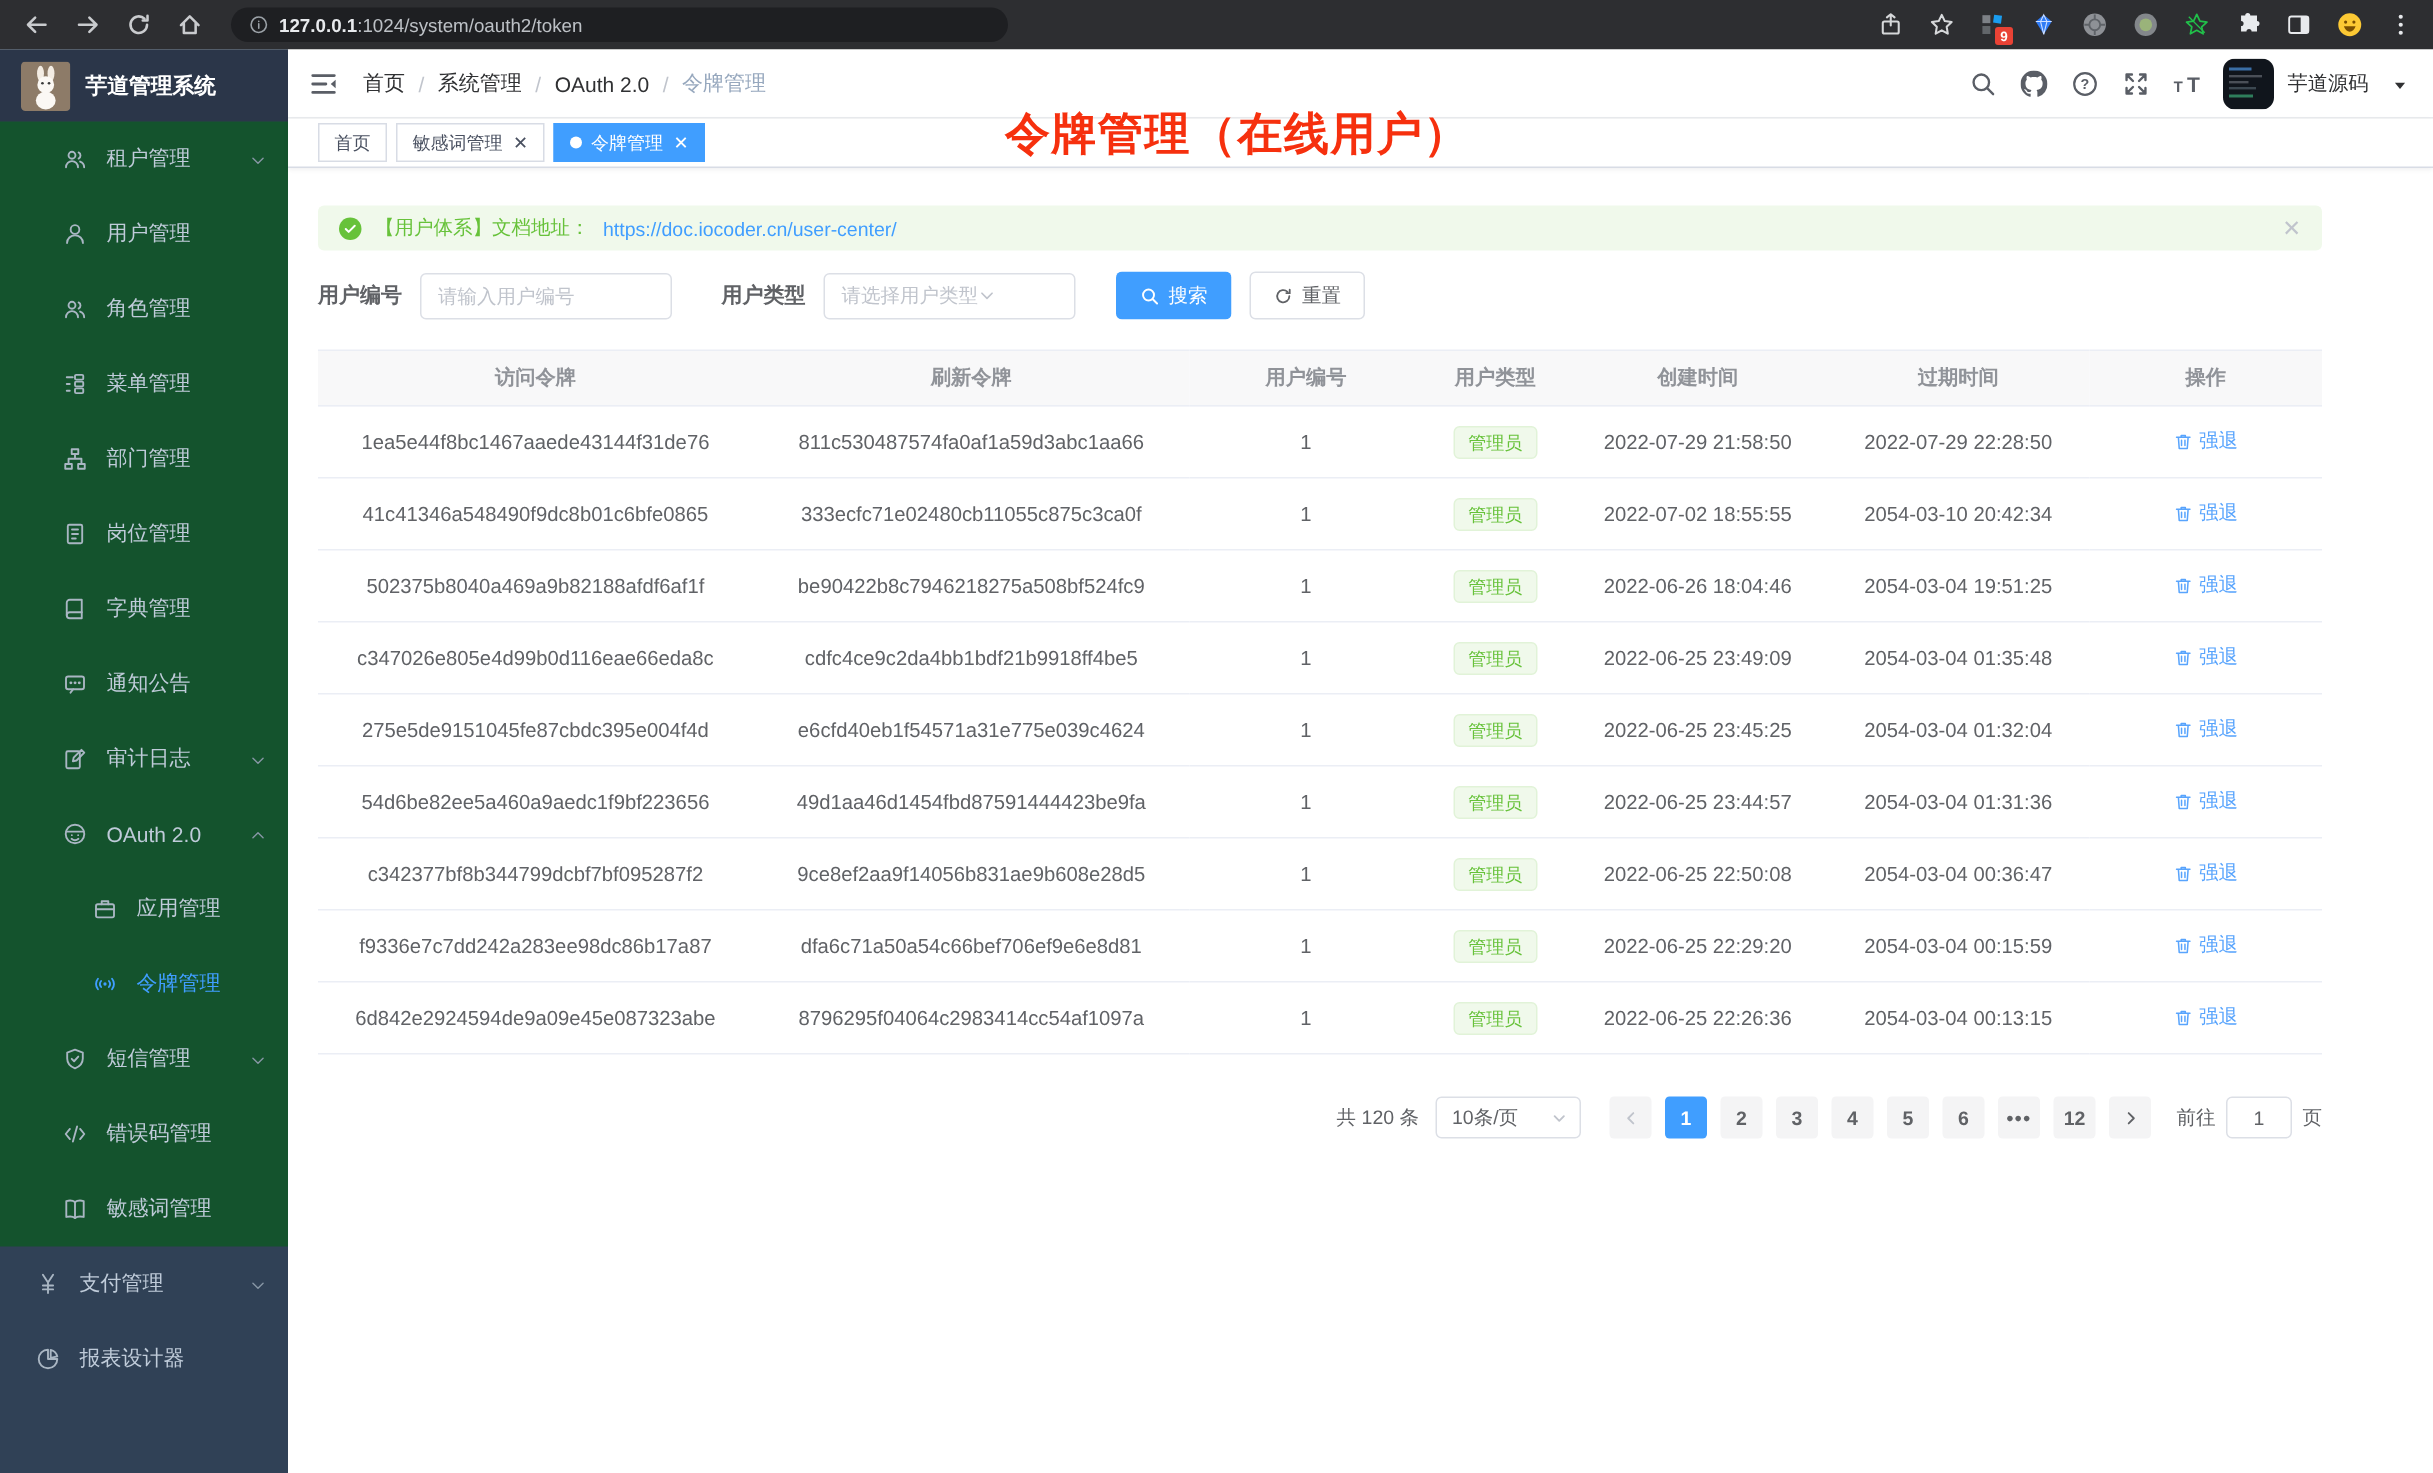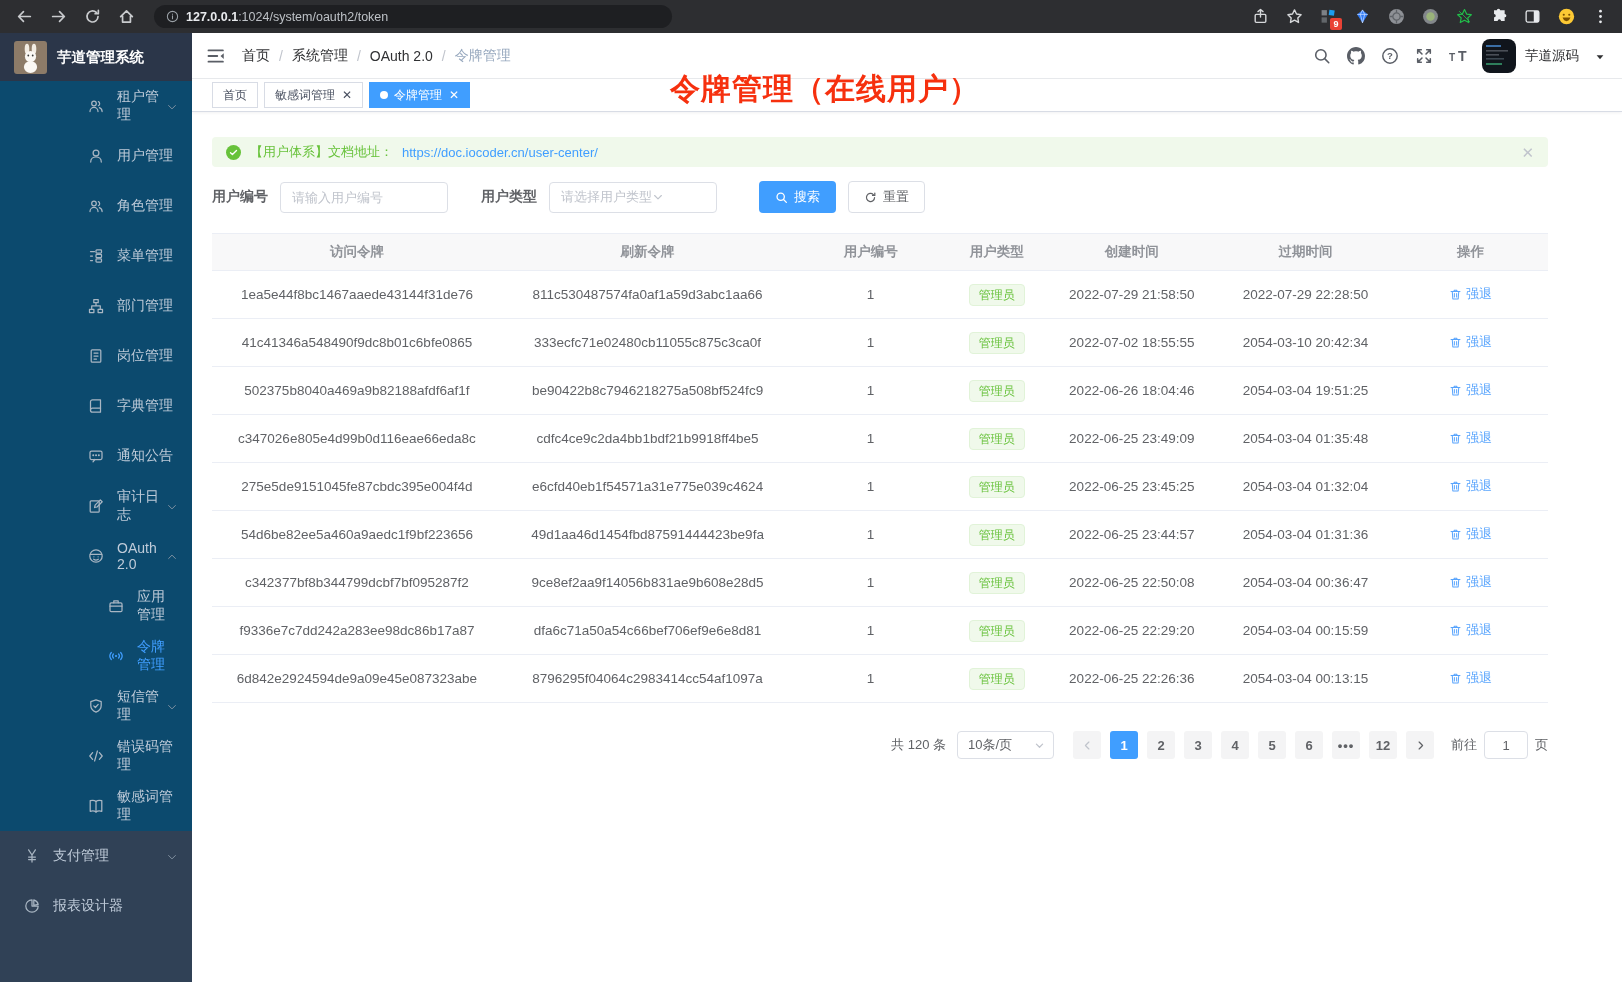--- a/index.html
+++ b/index.html
@@ -18,21 +18,21 @@
   .ext-ic { width:20px; height:20px; position:relative; display:flex; align-items:center; justify-content:center; cursor:pointer; }
   .ext-ic svg { width:17px; height:17px; }
   .ext-badge { position:absolute; right:-4px; bottom:-3px; background:#e94235; color:#fff; font-size:9px; font-weight:bold; width:12px; height:12px; border-radius:2px; display:flex; align-items:center; justify-content:center; }
 
   
   .app { display:flex; height:949px; }
   .sidebar { width:192px; background:#304156; flex:none; display:flex; flex-direction:column; overflow:hidden; }
   .logo { height:48px; background:#2b3649; display:flex; align-items:center; padding-left:14px; gap:10px; flex:none; }
   .logo-img { width:33px; height:33px; border-radius:3px; overflow:hidden; flex:none; }
   .logo-title { color:#fff; font-size:14.5px; font-weight:bold; }
-  .menu-dark { background:#0c4a6e;padding-left:46px; }
+  .menu-dark { background:#14532d; }
   .menu-item { height:50px; display:flex; align-items:center; color:#bfcbd9; font-size:14px; padding:0 14px 0 42px; cursor:pointer; }
   .menu-item.lv0 { padding-left:24px; }
   .menu-item.lv2 { padding-left:62px; }
   .menu-item .mi-icon { width:16px; height:16px; margin-right:13px; flex:none; color:#a9b6c3; }
   .menu-item .mi-icon svg { width:16px; height:16px; }
   .menu-item.active, .menu-item.active .mi-icon { color:var(--accent); }
   .mi-chevron { margin-left:auto; width:12px; height:12px; color:#8796a5; }
   .mi-chevron svg { width:12px; height:12px; }
 
   .main { flex:1; display:flex; flex-direction:column; position:relative; background:#fff; }
@@ -74,21 +74,21 @@
 
   .filters { display:flex; align-items:center; margin-top:14px; }
   .f-label { font-size:14px; font-weight:bold; color:#606266; margin-right:12px; white-space:nowrap; }
   .f-group2 { margin-left:33px; }
   .f-input { width:168px; height:31px; border:1px solid #dcdfe6; border-radius:4px; padding:0 11px; font-size:13px; color:#606266; outline:none; font-family:inherit; }
   .f-input::placeholder { color:#c0c4cc; }
   .f-select { width:168px; height:31px; border:1px solid #dcdfe6; border-radius:4px; background:#fff; display:flex; align-items:center; padding:0 9px 0 11px; color:#c0c4cc; font-size:13px; cursor:pointer; }
   .f-select svg { width:12px; height:12px; color:#c0c4cc; }
   .btn { height:32px; border-radius:4px; border:1px solid transparent; display:inline-flex; align-items:center; gap:6px; font-size:13px; padding:0 15px; cursor:pointer; font-family:inherit; }
   .btn svg { width:13px; height:13px; }
-  .btn-primary { background:var(--accent); color:#fff; margin-left:42px; }
+  .btn-primary { background:var(--accent); color:#fff; margin-left:27px; }
   .btn-plain { background:#fff; border-color:#dcdfe6; color:#606266; margin-left:12px; }
 
   
   table.grid { width:100%; border-collapse:collapse; table-layout:fixed; margin-top:20px; font-size:13.5px; border-top:1px solid #ebeef5; }
   .grid th { background:#f8f8f9; color:#909399; font-weight:bold; height:37px; border-bottom:1px solid #ebeef5; text-align:center; font-size:13.5px; }
   .grid td { height:48px; color:#606266; border-bottom:1px solid #ebeef5; text-align:center; overflow:hidden; white-space:nowrap; }
   .badge { display:inline-block; height:22px; line-height:20px; padding:0 9px; background:#f0f9eb; border:1px solid #e1f3d8; border-radius:4px; color:var(--success); font-size:12px; }
   .action { color:#58a4fd; display:inline-flex; align-items:center; gap:4px; font-size:13px; cursor:pointer; text-decoration:none; }
   .action svg { width:13px; height:13px; }
 

